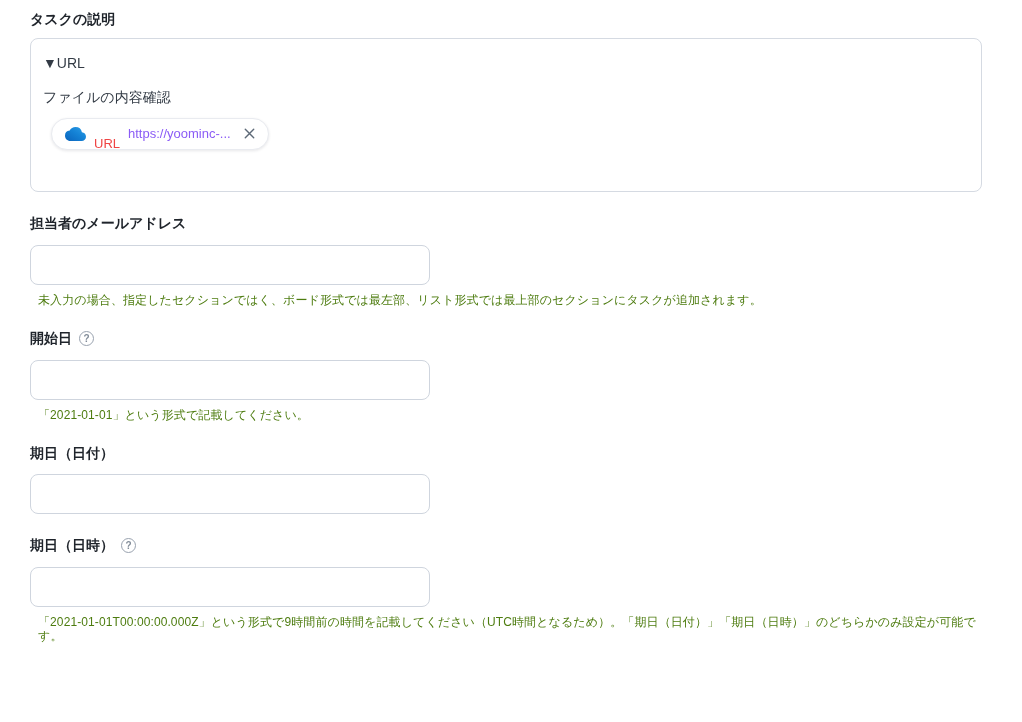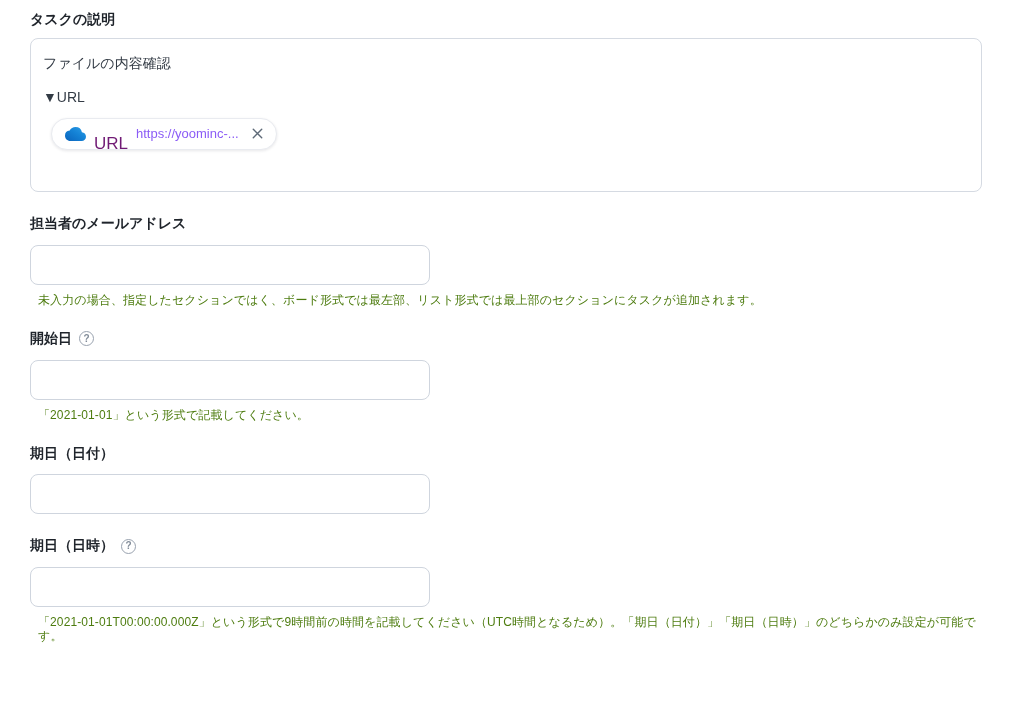--- a/index.html
+++ b/index.html
@@ -6,21 +6,21 @@
   html,body { background:#ffffff; }
   .page {
     position:relative; width:1022px; height:722px; overflow:hidden;
     background:#ffffff;
     font-family:"Liberation Sans","DejaVu Sans",sans-serif;
     color:#333b45;
   }
   .content { position:absolute; left:30px; top:12px; width:954px; }
 
   .field-label {
-    display:flex; align-items:center; gap:7px;
+    display:flex; align-items:flex-start; gap:7px;
     font-size:14px; font-weight:bold; color:#1f242b; line-height:1.1;
   }
   .help-icon {
     width:15px; height:15px; border:1.4px solid #99a2af; border-radius:50%;
     display:inline-flex; align-items:center; justify-content:center;
     font-size:10px; font-weight:bold; color:#828c99; cursor:pointer;
     line-height:1;
   }
 
   
@@ -34,21 +34,21 @@
   .desc-line + .desc-line { margin-top:15px; }
 
   .chip {
     margin-top:12px; margin-left:8px;
     display:inline-flex; align-items:center; gap:8px;
     height:32px; padding:0 11px 0 13px;
     background:#fff; border:1px solid #e9ebf0; border-radius:16px;
     box-shadow:0 1px 3px rgba(16,24,40,0.10);
     cursor:pointer;
   }
-  .chip-label { font-size:17px; color:#701a75;margin-top:20px; }
+  .chip-label { font-size:13px; color:#ef4444;margin-top:20px; }
   .chip-url { font-size:13px; color:#8b5cf6; }
   .chip-close { display:inline-flex; align-items:center; margin-left:3px; cursor:pointer; }
 
   
   .section { margin-top:24px; }
   .section + .section { }
   .text-input {
     display:block; margin-top:13px;
     width:400px; height:40px;
     border:1px solid #cfd5de; border-radius:8px;
@@ -64,22 +64,22 @@
 </head>
 <body>
 
 <div class="page">
   <div class="content">
 
     <div class="field-label">
       <span>タスクの説明</span>
     </div>
     <div class="desc-box">
+      <div class="desc-line">▼URL</div>
       <div class="desc-line">ファイルの内容確認</div>
-      <div class="desc-line">▼URL</div>
       <div class="chip">
         <span style="display:inline-flex;">
           <svg width="21" height="14" viewBox="0 4 24 16" xmlns="http://www.w3.org/2000/svg">
             <defs>
               <linearGradient id="cloudGrad" x1="0" y1="1" x2="1" y2="0">
                 <stop offset="0" stop-color="#0a64bd"></stop>
                 <stop offset="0.55" stop-color="#1583d6"></stop>
                 <stop offset="1" stop-color="#2e9fe8"></stop>
               </linearGradient>
             </defs>

